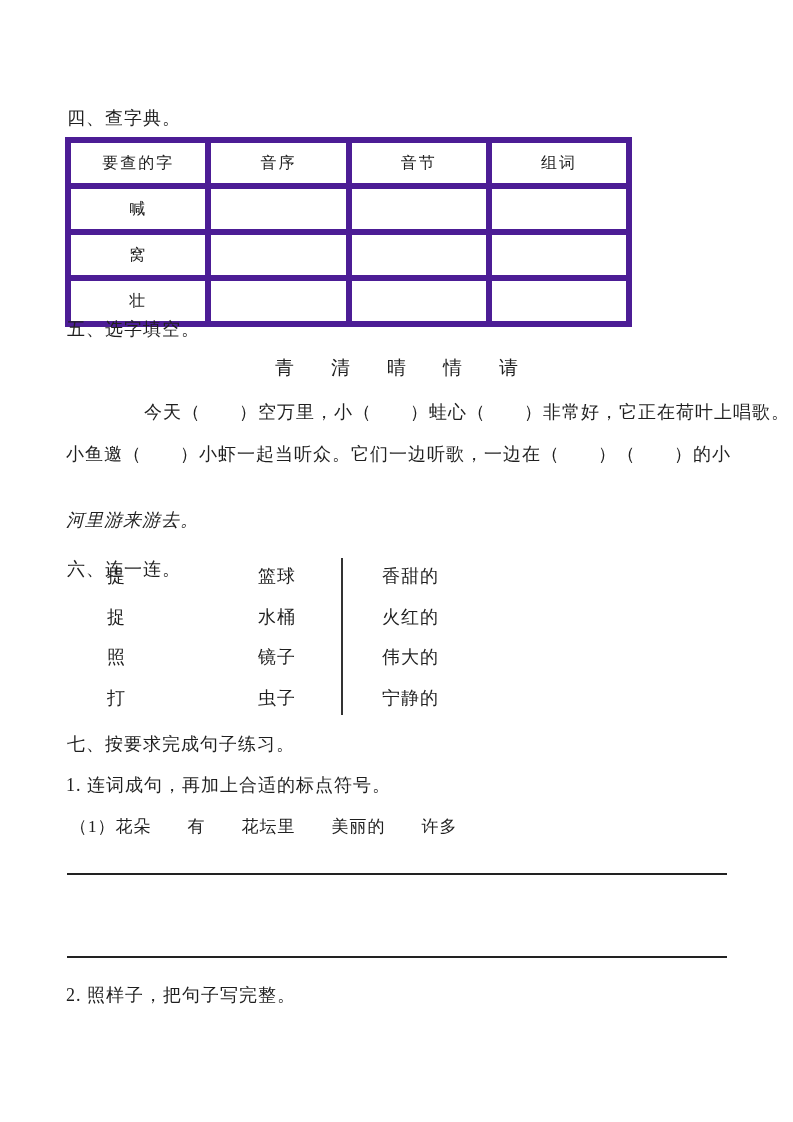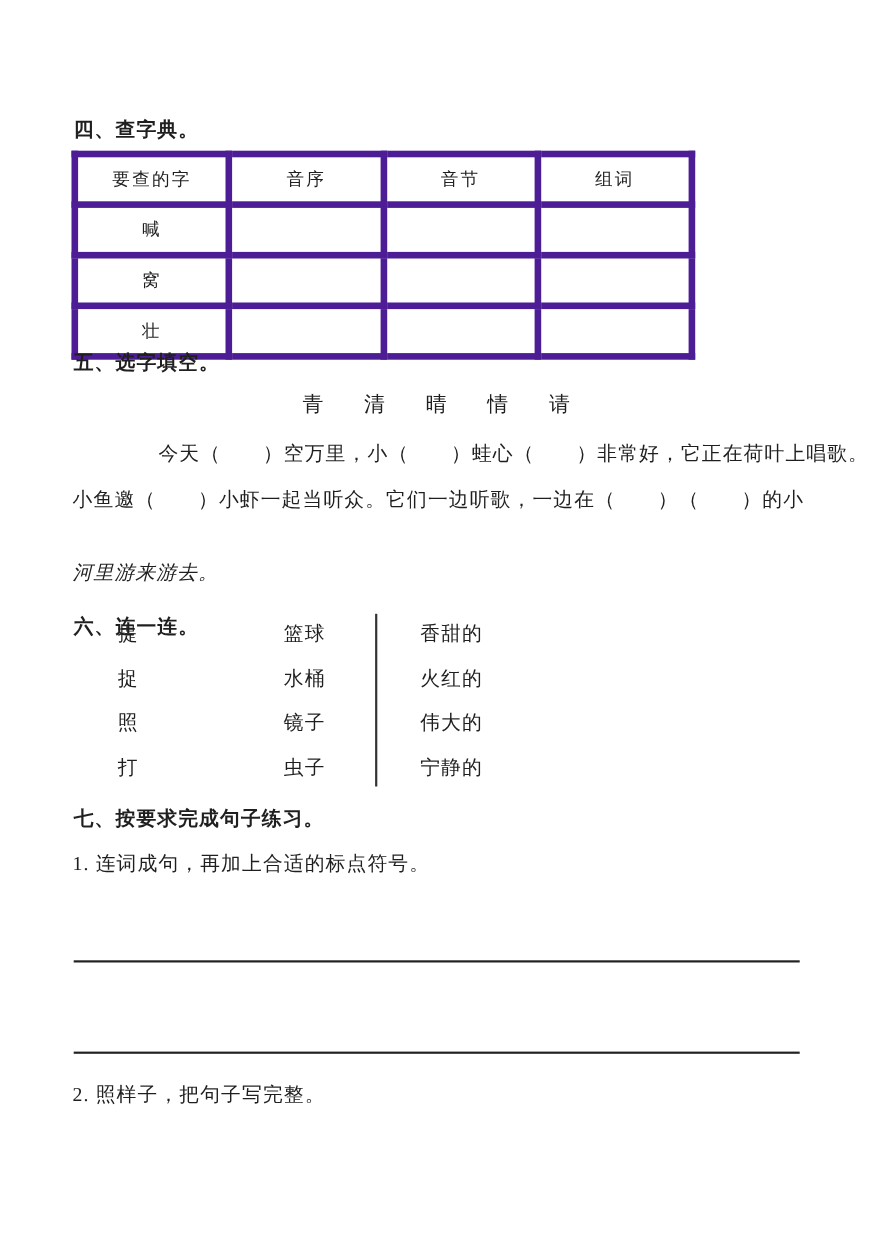--- a/index.html
+++ b/index.html
@@ -9,21 +9,21 @@
     height: 1122px;
     margin: 0 auto;
     background: #ffffff;
     color: #1f1f1f;
     font-family: "Liberation Serif", serif;
     overflow: hidden;
   }
   .abs { position: absolute; white-space: nowrap; }
   .heading {
     font-size: 18px;
-    font-weight: 700;
+    font-weight: 400;
     letter-spacing: 1px;
   }
   
   .dict-table {
     position: absolute;
     left: 65px;
     top: 137px;
     width: 567px;
     border-collapse: collapse;
     table-layout: fixed;
@@ -150,20 +150,21 @@
     <span>香甜的</span>
     <span>火红的</span>
     <span>伟大的</span>
     <span>宁静的</span>
   </div>
 
   <div class="abs heading" style="left:67px; top:732px;">七、按要求完成句子练习。</div>
 
   <div class="abs body-line" style="left:66px; top:773px;">1. 连词成句，再加上合适的标点符号。</div>
 
+  <div class="abs item-line" style="left:70px; top:815px;">（1）花朵　　有　　花坛里　　美丽的　　许多</div>
 
   <div class="answer-line" style="top:873px;"></div>
 
 
   <div class="answer-line" style="top:956px;"></div>
 
   <div class="abs body-line" style="left:66px; top:983px;">2. 照样子，把句子写完整。</div>
 
 </div>
 

